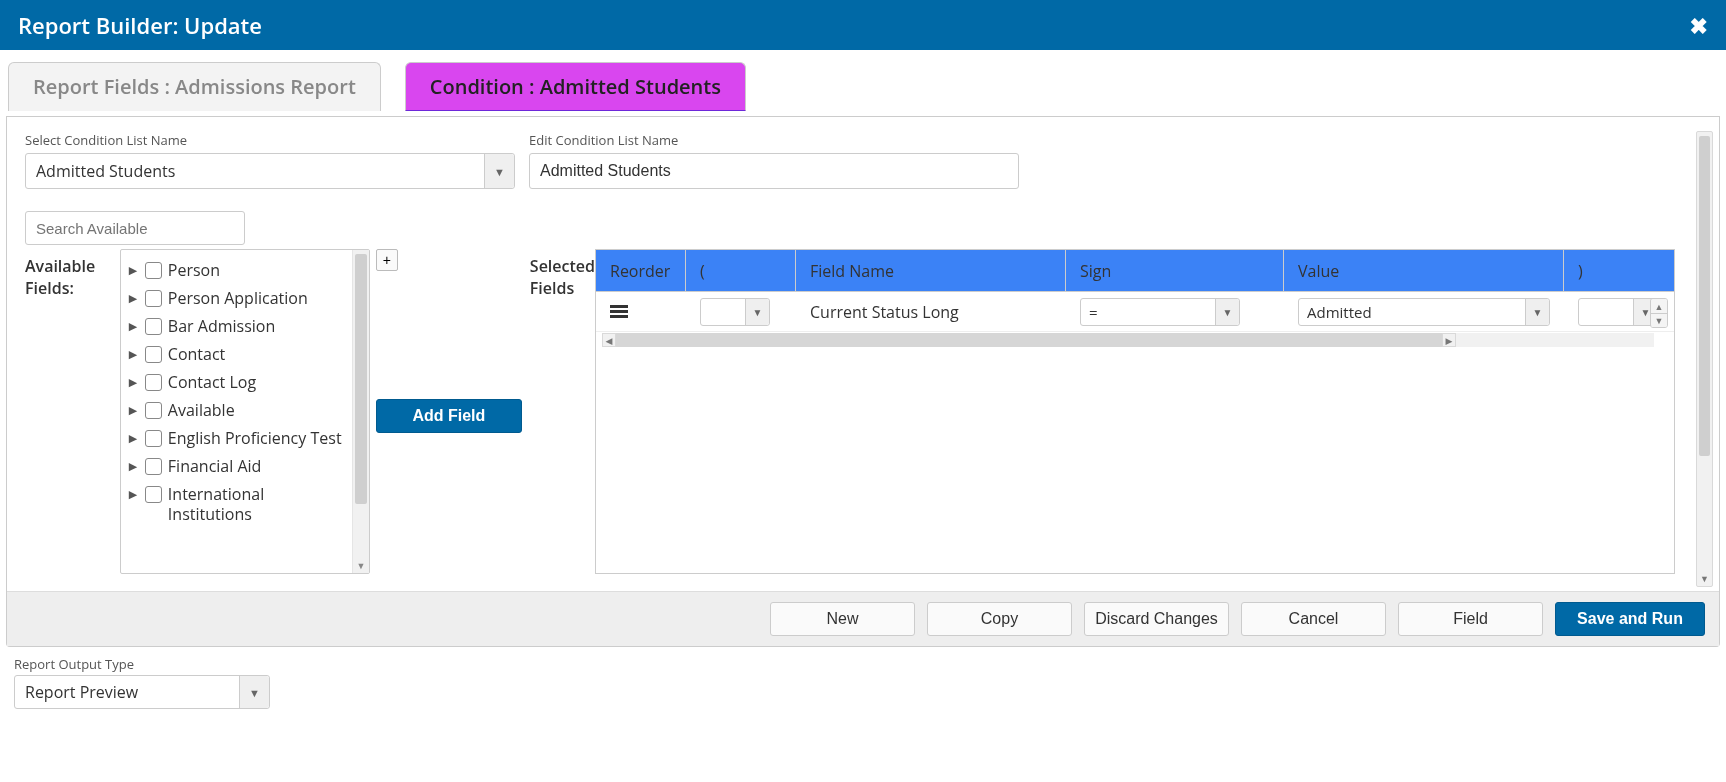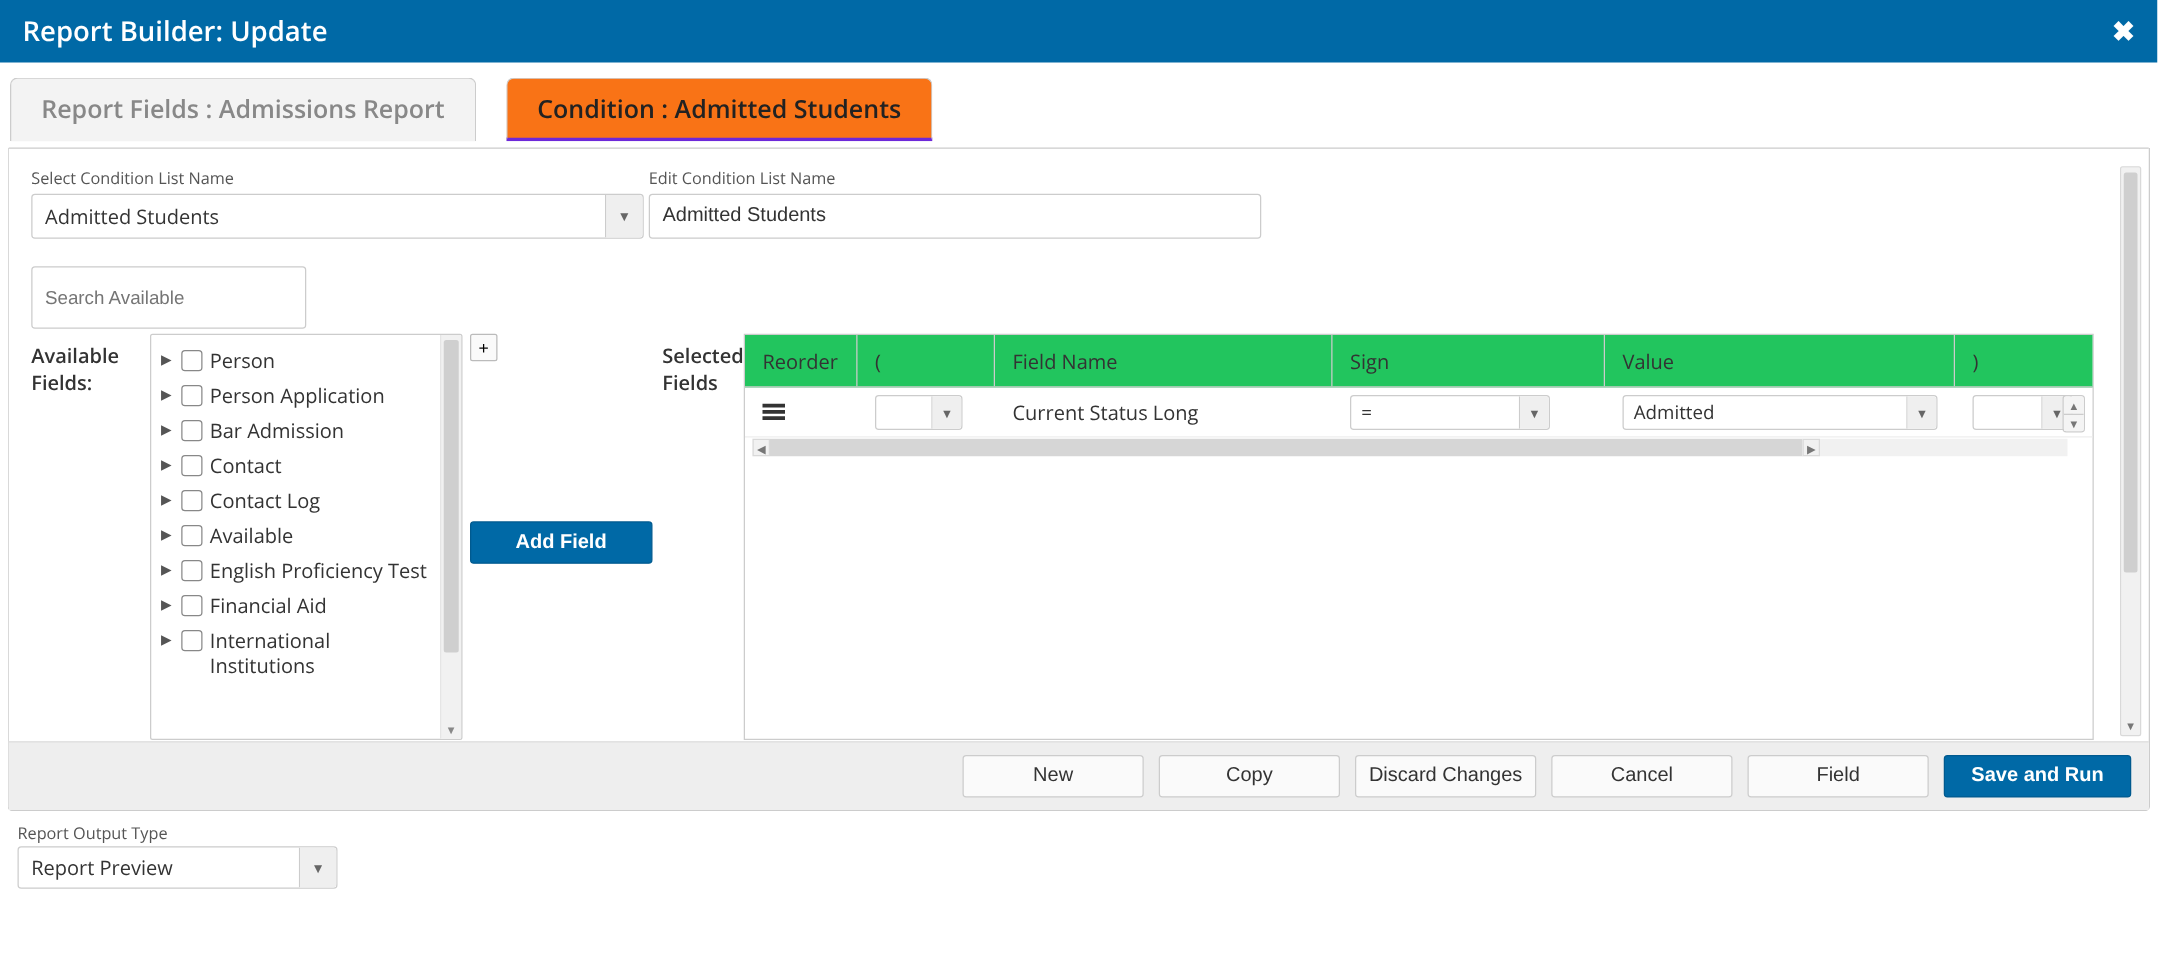--- a/index.html
+++ b/index.html
@@ -39,21 +39,21 @@
     border-bottom:none;
     border-radius:6px 6px 0 0;
     padding:10px 24px;
     font-size:20px;
     font-weight:600;
     cursor:pointer;
     position:relative;
     z-index:2;
   }
   .tab.inactive { background:#f3f3f3; color:#888; }
-  .tab.active   { background:#f97316; color:#222; border-bottom:3px solid #6d28d9; }
+  .tab.active   { background:#d946ef; color:#222; border-bottom:1px solid #6d28d9; }
 
   .tab-body {
     border-top:1px solid #ccc;
     position:relative;
     padding:14px 18px 4px 18px;
     height:475px;
   }
 
   .far-right-scrollbar {
     position:absolute;
@@ -71,21 +71,21 @@
     position:absolute; left:0; right:0; height:14px; text-align:center;
     font-size:9px; color:#777;
   }
   .far-right-scrollbar .arrow.up { top:0; }
   .far-right-scrollbar .arrow.down { bottom:0; }
 
   .field-label { font-size:13px; color:#555; }
 
   .row-top {
     display:flex;
-    gap:4px;
+    gap:14px;
   }
   .col { display:flex; flex-direction:column; gap:4px; }
 
   .fake-select {
     height:36px;
     border:1px solid #ccc;
     border-radius:3px;
     background:#fff;
     display:flex; align-items:center;
     padding:0 10px;
@@ -105,21 +105,21 @@
     height:36px;
     border:1px solid #ccc;
     border-radius:3px;
     padding:0 10px;
     font-size:16px;
     color:#333;
     background:#fff;
   }
 
   .search-input {
-    height:50px;
+    height:34px;
     border:1px solid #ccc;
     border-radius:3px;
     padding:0 10px;
     font-size:15px;
     color:#888;
     width:220px;
     margin-top:22px;
   }
 
   .section-title { font-size:16px; font-weight:600; margin-top:6px; }
@@ -197,21 +197,21 @@
   .selected-col { flex:1; display:flex; flex-direction:row; margin-right:26px; }
 
   .grid-wrap {
     border:1px solid #ccc;
     height:325px;
     position:relative;
     flex:1;
   }
   .grid-header {
     display:flex;
-    background:#22c55e;
+    background:#3b82f6;
     border-bottom:1px solid #ccc;
     height:42px;
     align-items:stretch;
     font-size:16px;
     color:#333;
   }
   .gh-cell { border-right:1px solid #ccc; display:flex; align-items:center; padding:0 14px; }
   .grid-row {
     display:flex;
     height:40px;

